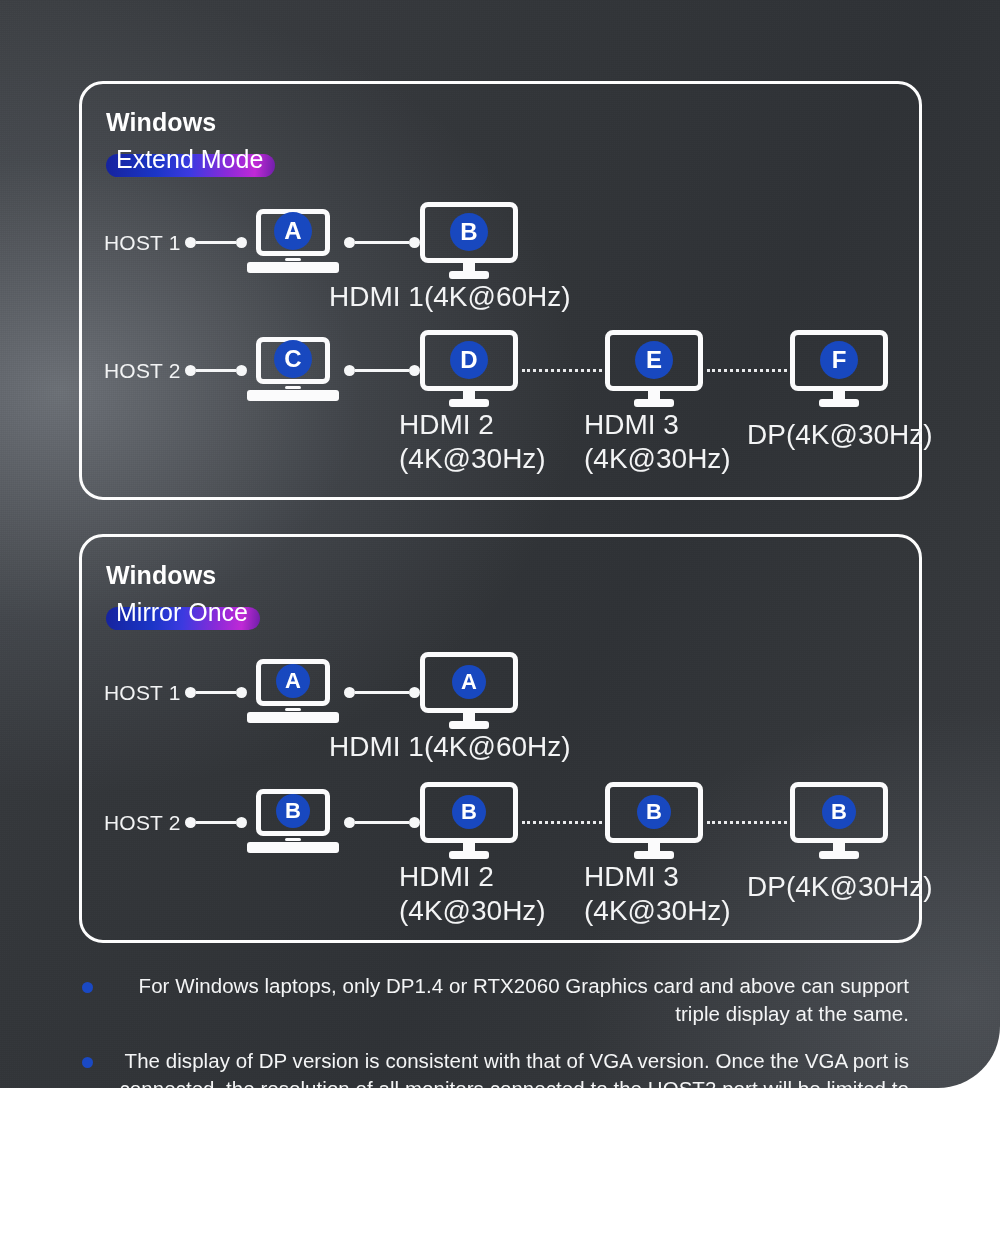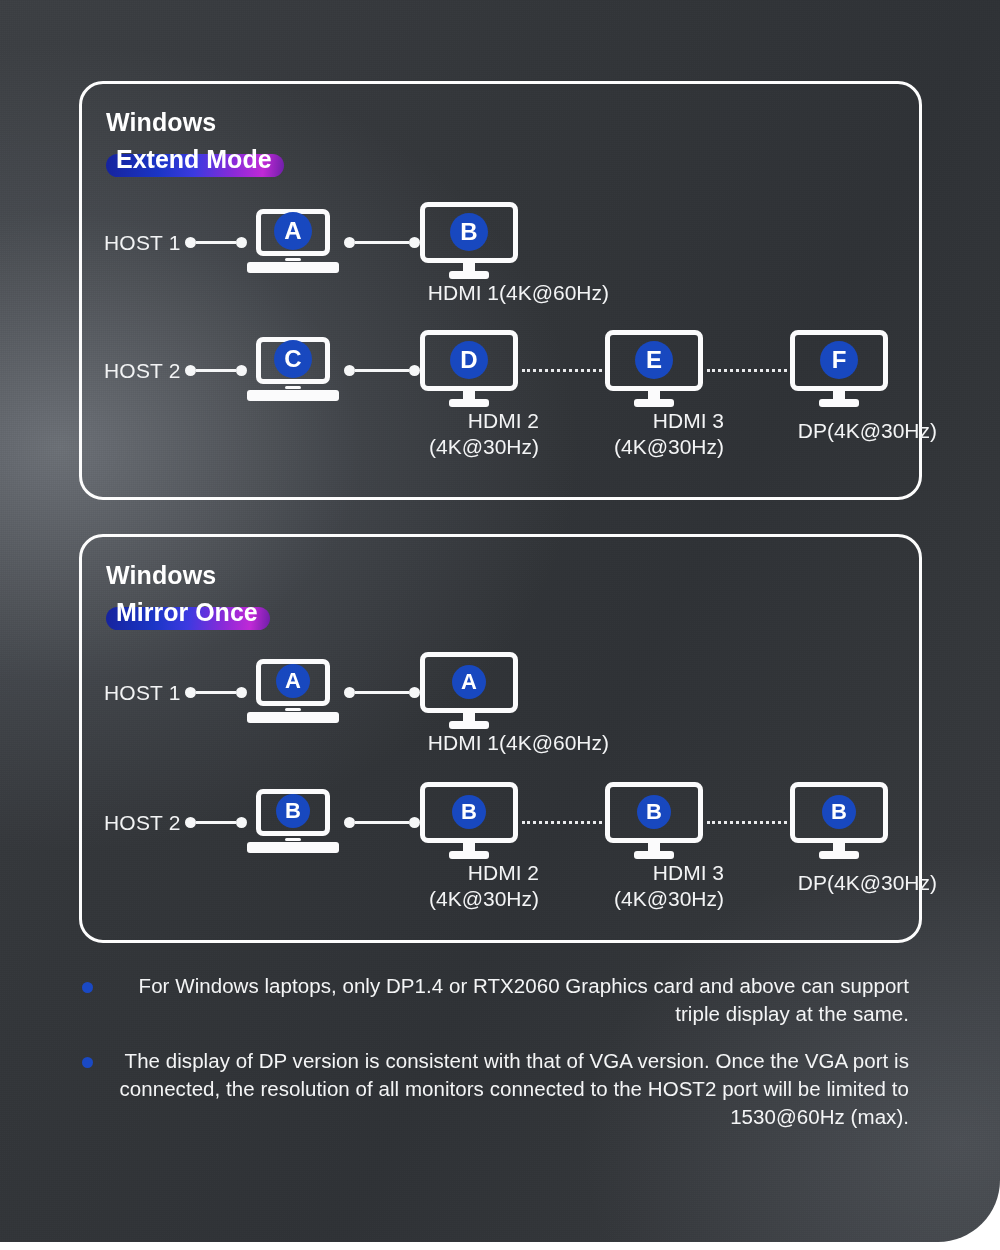--- a/index.html
+++ b/index.html
@@ -2,21 +2,21 @@
 <html><head>
 <meta charset="utf-8">
 <style>
   html,body{margin:0;padding:0;}
   body{
     width:1000px;height:1250px;background:#ffffff;
     font-family:"Liberation Sans", sans-serif;
     overflow:hidden;
   }
   #root{
-    position:relative;width:1000px;height:1242px;
+    position:relative;width:1000px;height:1088px;
     background:
       radial-gradient(ellipse 720px 560px at 6% 36%, rgba(150,155,163,0.55) 0%, rgba(110,115,123,0.22) 42%, rgba(0,0,0,0) 72%),
       radial-gradient(ellipse 540px 420px at 96% 92%, rgba(120,125,133,0.30) 0%, rgba(0,0,0,0) 70%),
       linear-gradient(118deg,#3d4044 0%,#33363a 34%,#2f3236 60%,#3a3d41 100%);
     border-bottom-right-radius:62px;
     overflow:hidden;
   }
   #grain{
     position:absolute;inset:0;pointer-events:none;opacity:.5;
     background-image:
@@ -40,21 +40,21 @@
   }
   .heading-badge{
     position:relative;display:inline-block;margin-top:10px;
     padding:2px 12px 4px 10px;
   }
   .heading-badge .bar{
     position:absolute;left:0;right:0;top:9px;bottom:-1px;border-radius:12px;
     background:linear-gradient(95deg,#16239d 0%,#1b35c6 30%,#3c3ae0 50%,#8b2ad8 72%,#c029d6 88%,#6d1fa8 100%);
   }
   .heading-badge .txt{
-    position:relative;font-size:25px;font-weight:bold;color:#ffffff;
+    position:relative;font-size:25px;font-weight:normal;color:#ffffff;
     line-height:1;white-space:nowrap;
   }
 
   
   .row{position:absolute;}
   .host-label{
     position:absolute;font-size:21px;color:#f2f3f4;white-space:nowrap;
     letter-spacing:.2px;
   }
 
@@ -99,21 +99,21 @@
   .circle{
     position:absolute;border-radius:50%;background:#1848bf;
     display:flex;align-items:center;justify-content:center;
     color:#ffffff;font-weight:bold;
   }
   .circle.lg{width:38px;height:38px;font-size:24px;}
   .circle.md{width:34px;height:34px;font-size:22px;}
 
   
   .caption{
-    position:absolute;font-size:21px;color:#f3f4f5;text-align:right;
+    position:absolute;font-size:28px;color:#f3f4f5;text-align:left;
     line-height:1.22;white-space:pre-line;
   }
 
   
   #notes{position:absolute;left:79px;top:972px;width:830px;}
   .note{position:relative;padding-left:26px;margin-bottom:20px;}
   .note .bulletdot{
     position:absolute;left:3px;top:10px;width:11px;height:11px;
     border-radius:50%;background:#1a49c4;
   }

